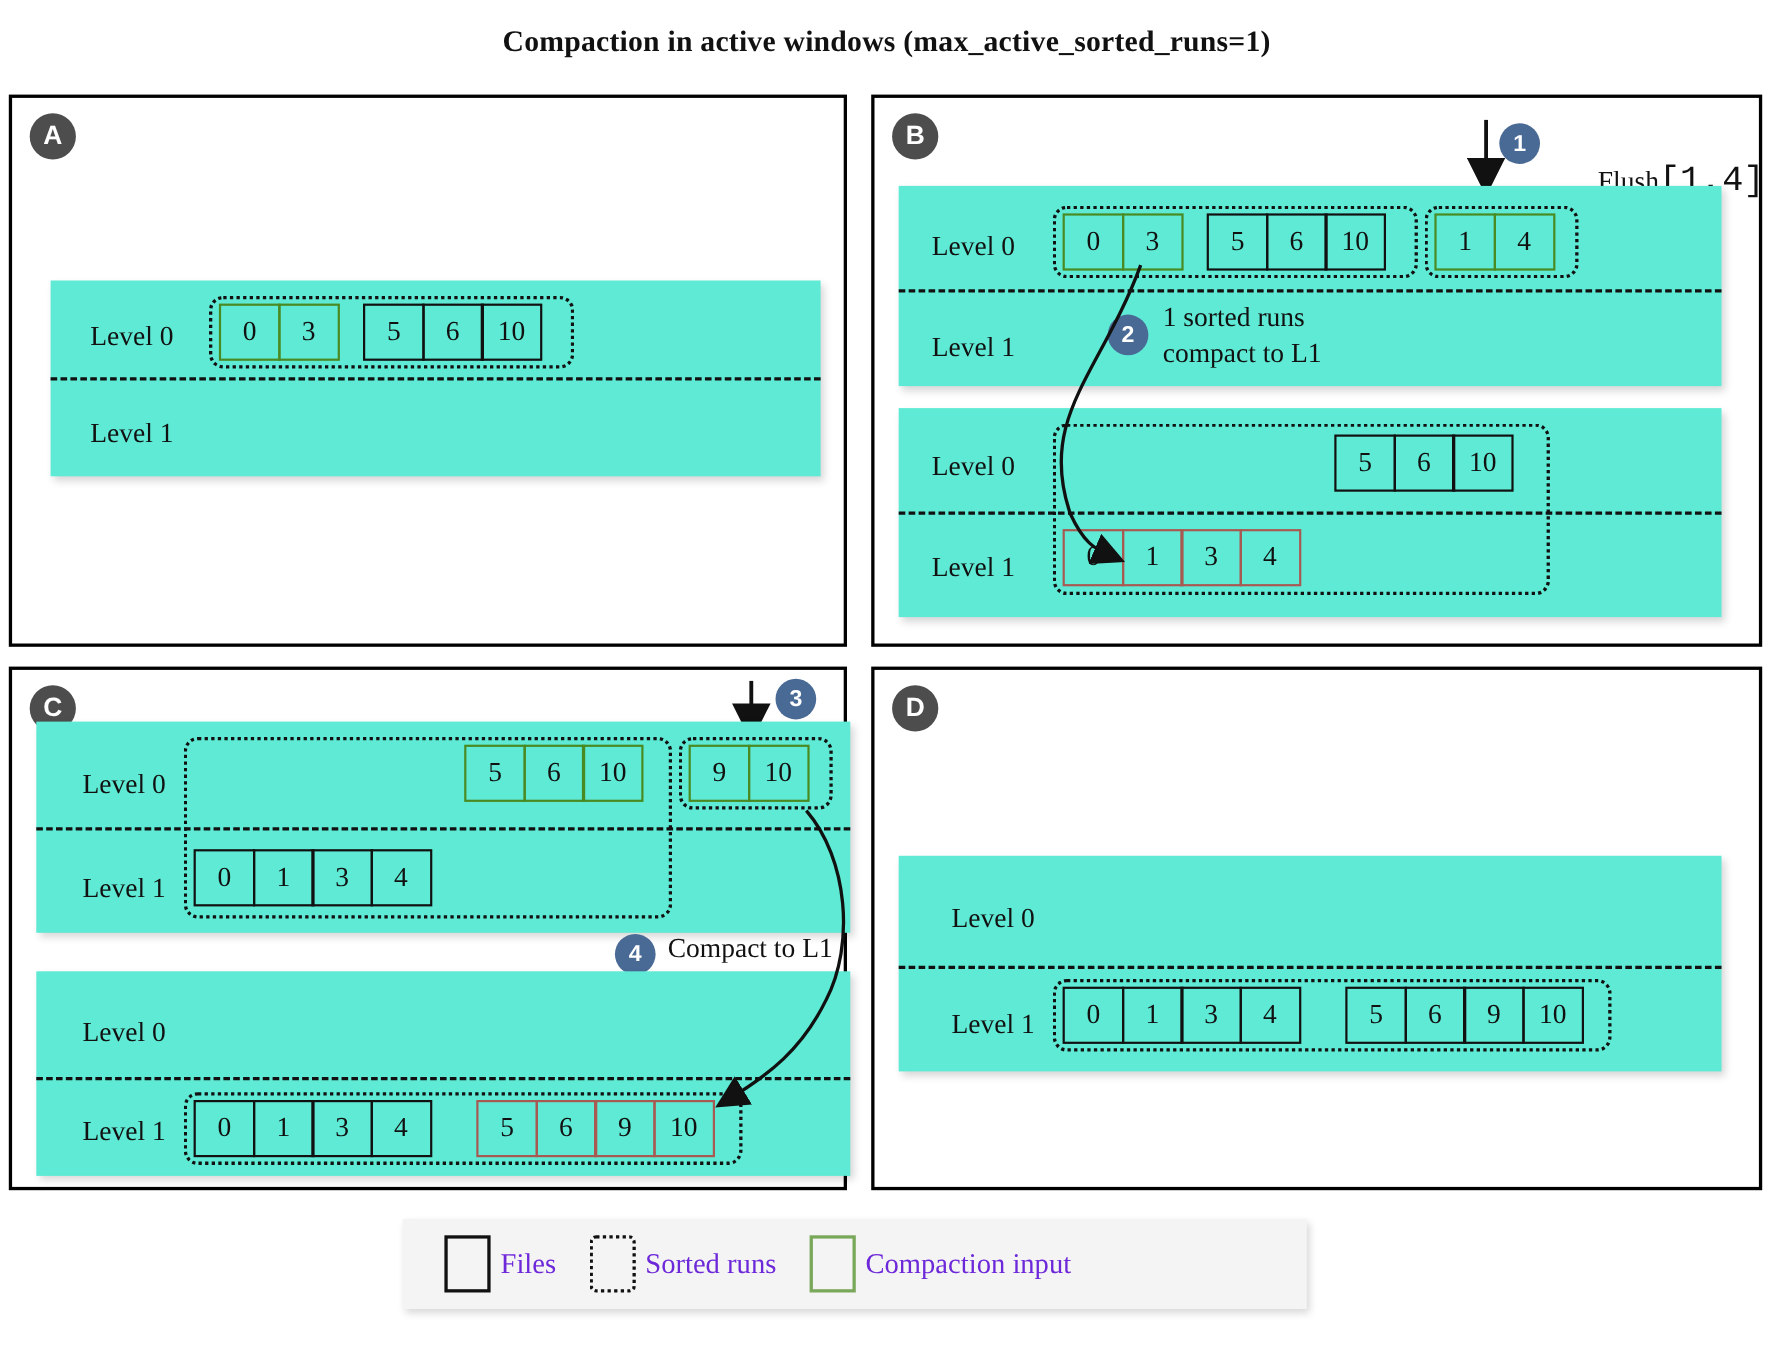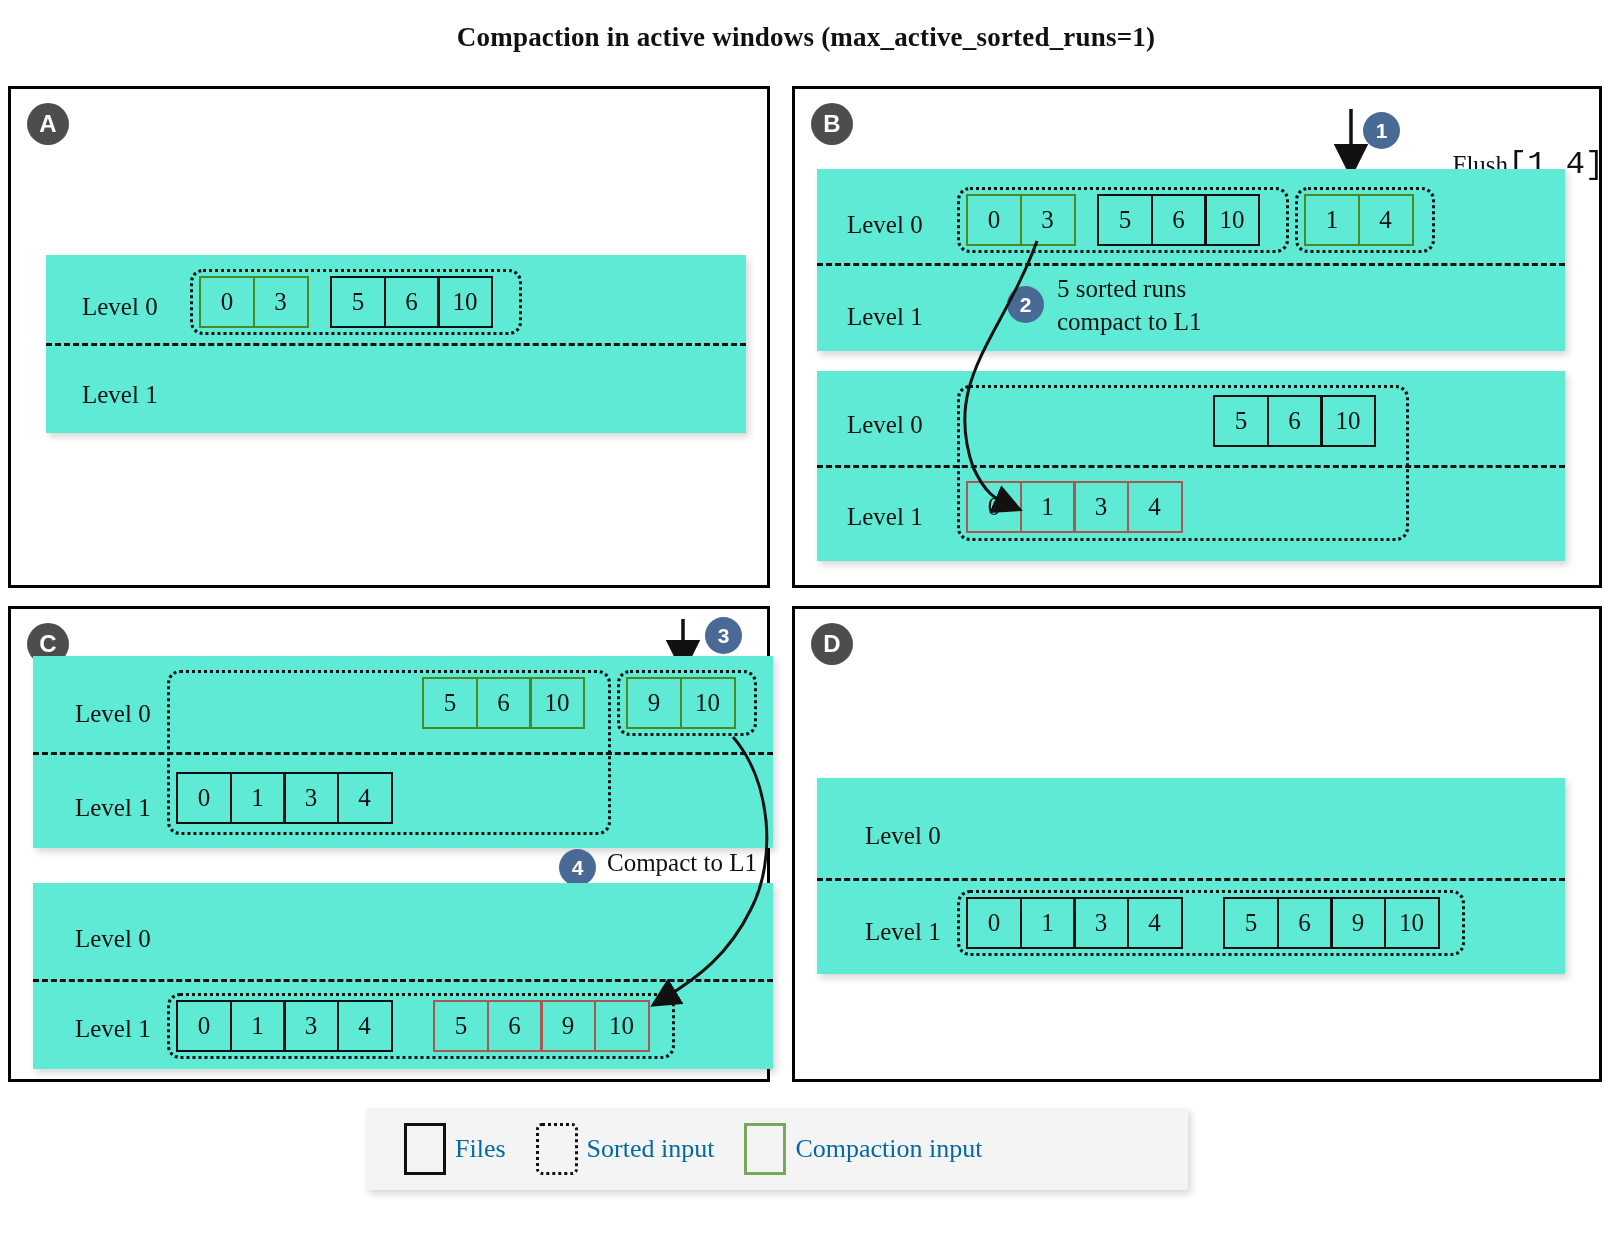--- a/index.html
+++ b/index.html
@@ -77,21 +77,21 @@
     position:absolute;left:366px;top:1108px;width:822px;height:82px;
     background:#f4f4f4;box-shadow:3px 4px 7px rgba(0,0,0,.16);
     display:flex;align-items:center;
   }
   .lg-item{display:flex;align-items:center;}
   .lg-sw{width:42px;height:52px;box-sizing:border-box;margin-right:9px;}
   .lg-sw.files{border:3px solid #111;}
   .lg-sw.runs{border:3px dotted #111;border-radius:6px;}
   .lg-sw.inp{border:3px solid #7aa85a;}
   .lg-sw.out{border:3px solid #c0756b;}
-  .lg-tx{font-family:"Liberation Serif",serif;font-size:26px;color:#0369a1;white-space:nowrap;}
+  .lg-tx{font-family:"Liberation Serif",serif;font-size:26px;color:#6d28d9;white-space:nowrap;}
 </style>
 </head>
 <body>
 
 <div id="root">
 
   <div class="title">Compaction in active windows (max_active_sorted_runs=1)</div>
 
   <div class="panel" id="panelA">
     <div class="panel-badge">A</div>
@@ -147,21 +147,21 @@
         <div class="cell">5</div>
         <div class="cell">6</div>
         <div class="cell">10</div>
       </div>
       <div class="grp green" style="left:487px;top:25px;">
         <div class="cell">1</div>
         <div class="cell">4</div>
       </div>
 
       <div class="step" style="left:190px;top:117px;">2</div>
-      <div class="note" style="left:240px;top:104px;"><span>5 sorted runs</span><br><span>compact to L1</span></div>
+      <div class="note" style="left:240px;top:104px;"><span>1 sorted runs</span><br><span>compact to L1</span></div>
     </div>
 
     <div class="band" style="left:22px;top:282px;width:748px;height:190px;">
       <div class="lvl" style="left:30px;top:40px;">Level 0</div>
       <div class="lvl" style="left:30px;top:132px;">Level 1</div>
       <div class="divider" style="left:0;top:94px;width:748px;"></div>
 
       <div class="run" style="left:140px;top:14px;width:452px;height:156px;"></div>
 
       <div class="grp black" style="left:396px;top:24px;">
@@ -287,21 +287,21 @@
     </div>
   </div>
 
   <div id="legend">
     <div class="lg-item" style="margin-left:38px;">
       <div class="lg-sw files"></div>
       <div class="lg-tx">Files</div>
     </div>
     <div class="lg-item" style="margin-left:30px;">
       <div class="lg-sw runs"></div>
-      <div class="lg-tx">Sorted input</div>
+      <div class="lg-tx">Sorted runs</div>
     </div>
     <div class="lg-item" style="margin-left:30px;">
       <div class="lg-sw inp"></div>
       <div class="lg-tx">Compaction input</div>
     </div>
   </div>
 
 </div>
 
 </body></html>

